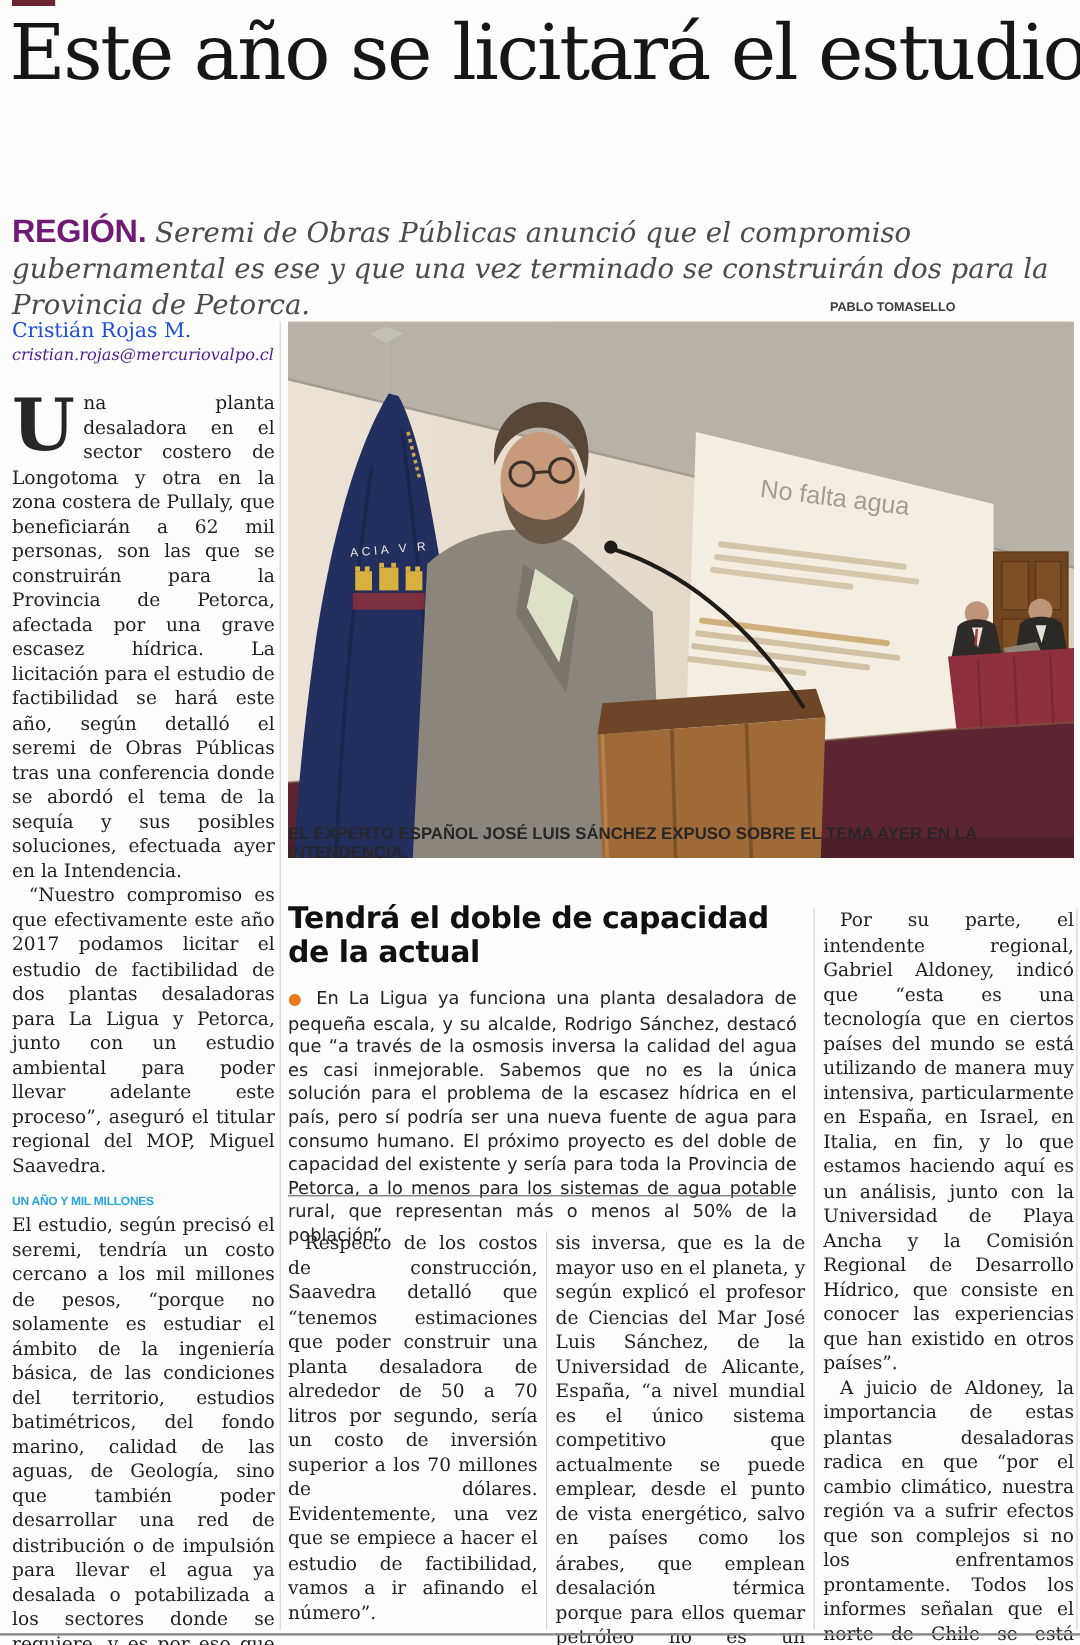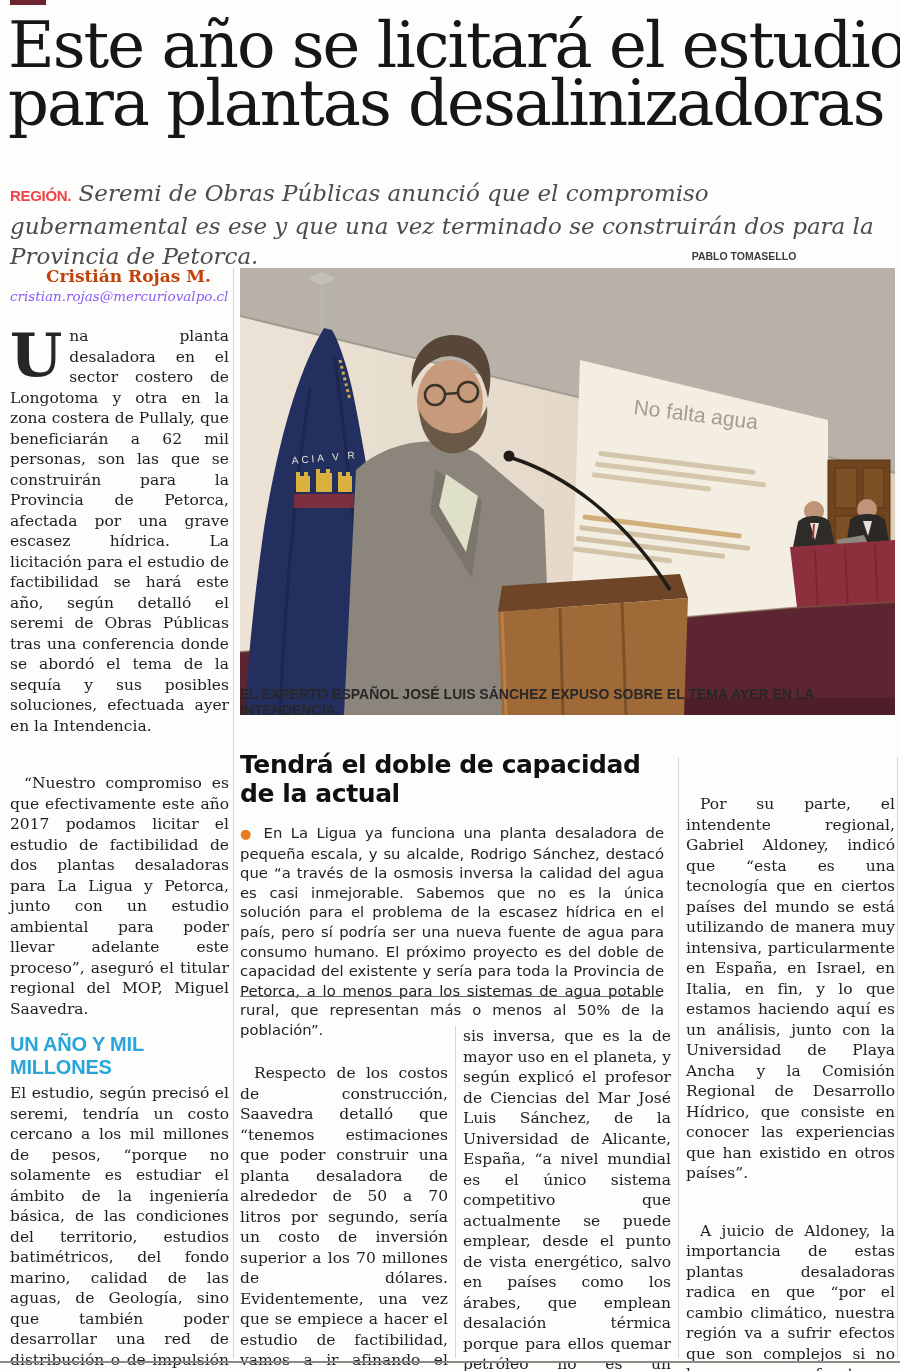--- a/index.html
+++ b/index.html
@@ -8,36 +8,36 @@
   .abs{position:absolute;}
 
   .top-mark{left:10px;top:0;width:36px;height:5px;background:#6b2430;}
 
   .headline{left:8px;top:16px;width:886px;
     font-family:"DejaVu Serif", serif;font-weight:400;font-size:64px;line-height:58px;
     letter-spacing:-2px;color:#161616;white-space:nowrap;}
 
   .deck{left:10px;top:178px;width:872px;font-size:23px;line-height:30px;}
   .kicker{font-family:"Liberation Sans", sans-serif;font-weight:700;font-style:normal;
-    color:#ef4444;font-size:15px;letter-spacing:-0.3px;}
+    color:#701a75;font-size:27px;letter-spacing:-0.3px;}
   .deck-text{font-style:italic;color:#4c4c4c;}
 
   .credit{right:6px;top:250px;width:300px;text-align:center;
     font-family:"Liberation Sans", sans-serif;font-size:10.5px;font-weight:700;color:#3c3c3c;}
 
   
   .col-left{left:10px;top:266px;width:219px;}
-  .byline{font-weight:700;font-size:17px;color:#c2410c;margin-left:36px;}
-  .email{font-style:italic;font-size:13.5px;color:#8b5cf6;margin-top:2px;}
+  .byline{font-weight:400;font-size:17px;color:#1d4ed8;}
+  .email{font-style:italic;font-size:13.5px;color:#4c1d95;margin-top:2px;}
   .body p{margin:0;font-size:15.5px;line-height:20.5px;text-align:justify;}
-  .body p.ind{text-indent:14px;margin-top:37px;}
+  .body p.ind{text-indent:14px;}
   .first-par{margin-top:22px !important;}
   .dropcap{float:left;font-weight:700;font-size:60px;line-height:50px;
     padding:4px 7px 0 0;color:#262626;font-family:"DejaVu Serif", serif;}
-  .subhead{font-family:"Liberation Sans", sans-serif;font-weight:700;font-size:20px;
+  .subhead{font-family:"Liberation Sans", sans-serif;font-weight:700;font-size:10px;
     color:#29a5dc;margin:14px 0 4px 0;letter-spacing:-0.2px;}
 
   
   .vline{width:1px;background:#d4d4d0;}
   .hline{height:1px;background:#6b6b6b;}
   .bottom-rule{left:0;top:1361px;width:900px;height:2px;background:#8a8a86;}
 
   
   .photo{left:240px;top:268px;width:655px;height:447px;background:#e6dccd;}
   .caption{left:240px;top:686px;width:655px;
@@ -60,21 +60,20 @@
 </style>
 </head>
 <body>
 
 <div class="page">
 
   <div class="abs top-mark"></div>
 
   <div class="abs headline">
     <div>Este año se licitará el estudio</div>
-    <div>para plantas desalinizadoras</div>
   </div>
 
   <div class="abs deck">
     <span class="kicker">REGIÓN.</span>
     <span class="deck-text">Seremi de Obras Públicas anunció que el compromiso gubernamental es ese y que una vez terminado se construirán dos para la Provincia de Petorca.</span>
   </div>
 
   <div class="abs credit">PABLO TOMASELLO</div>
 
   <div class="abs col-left body">

